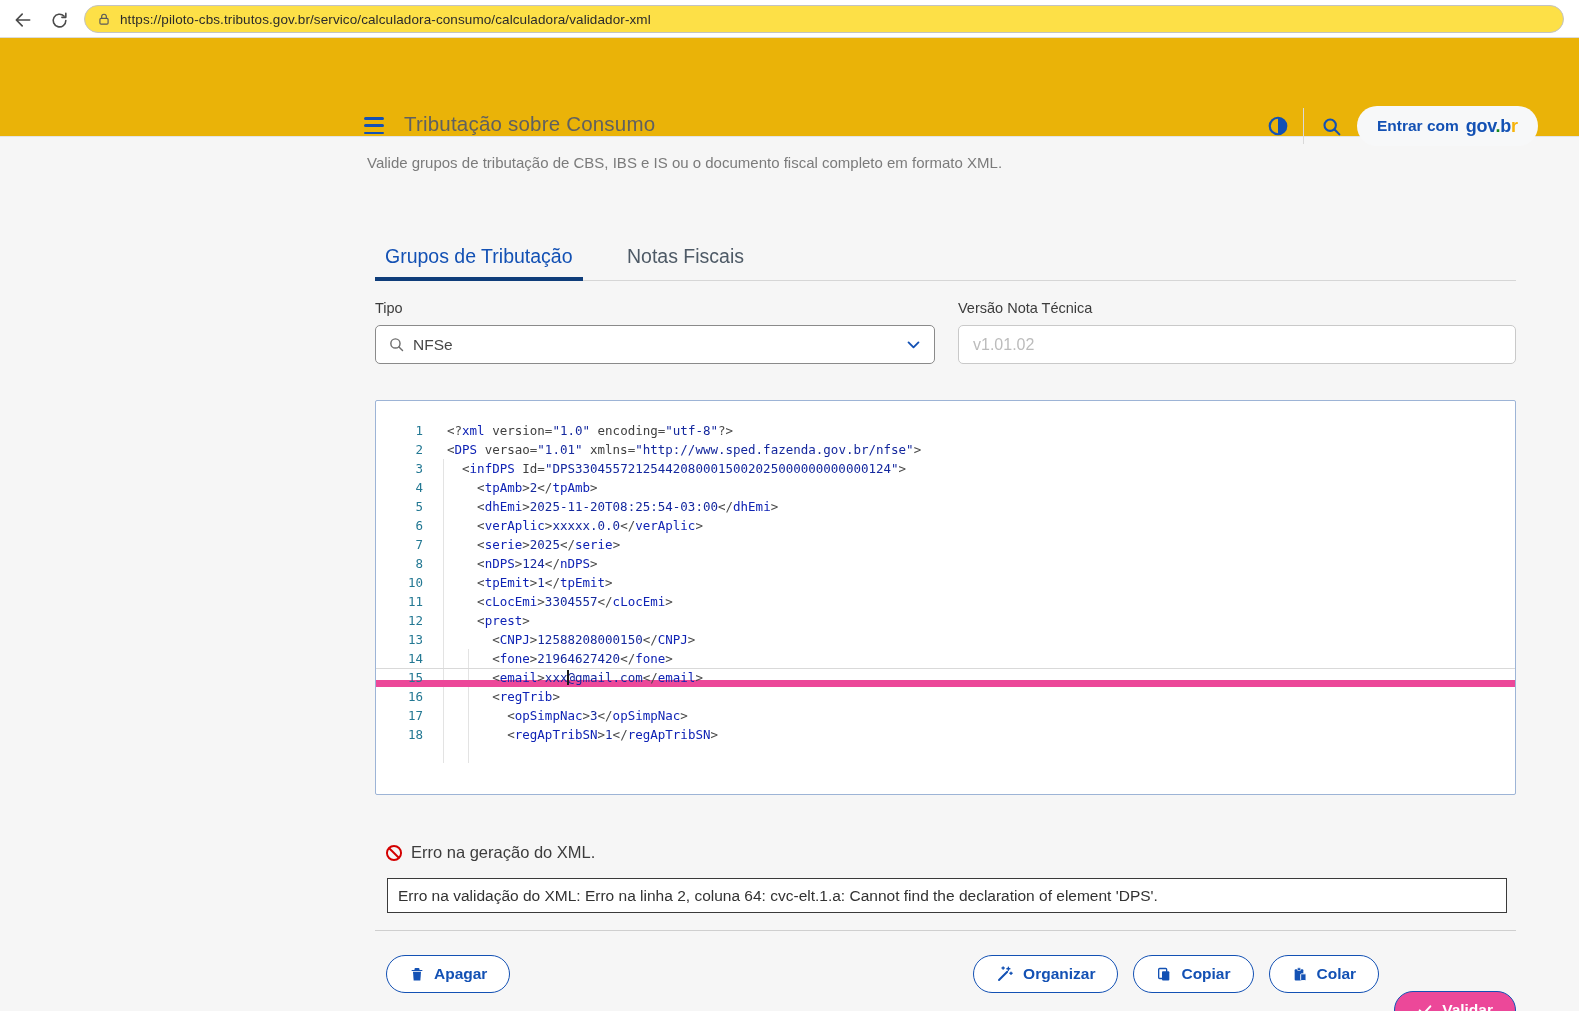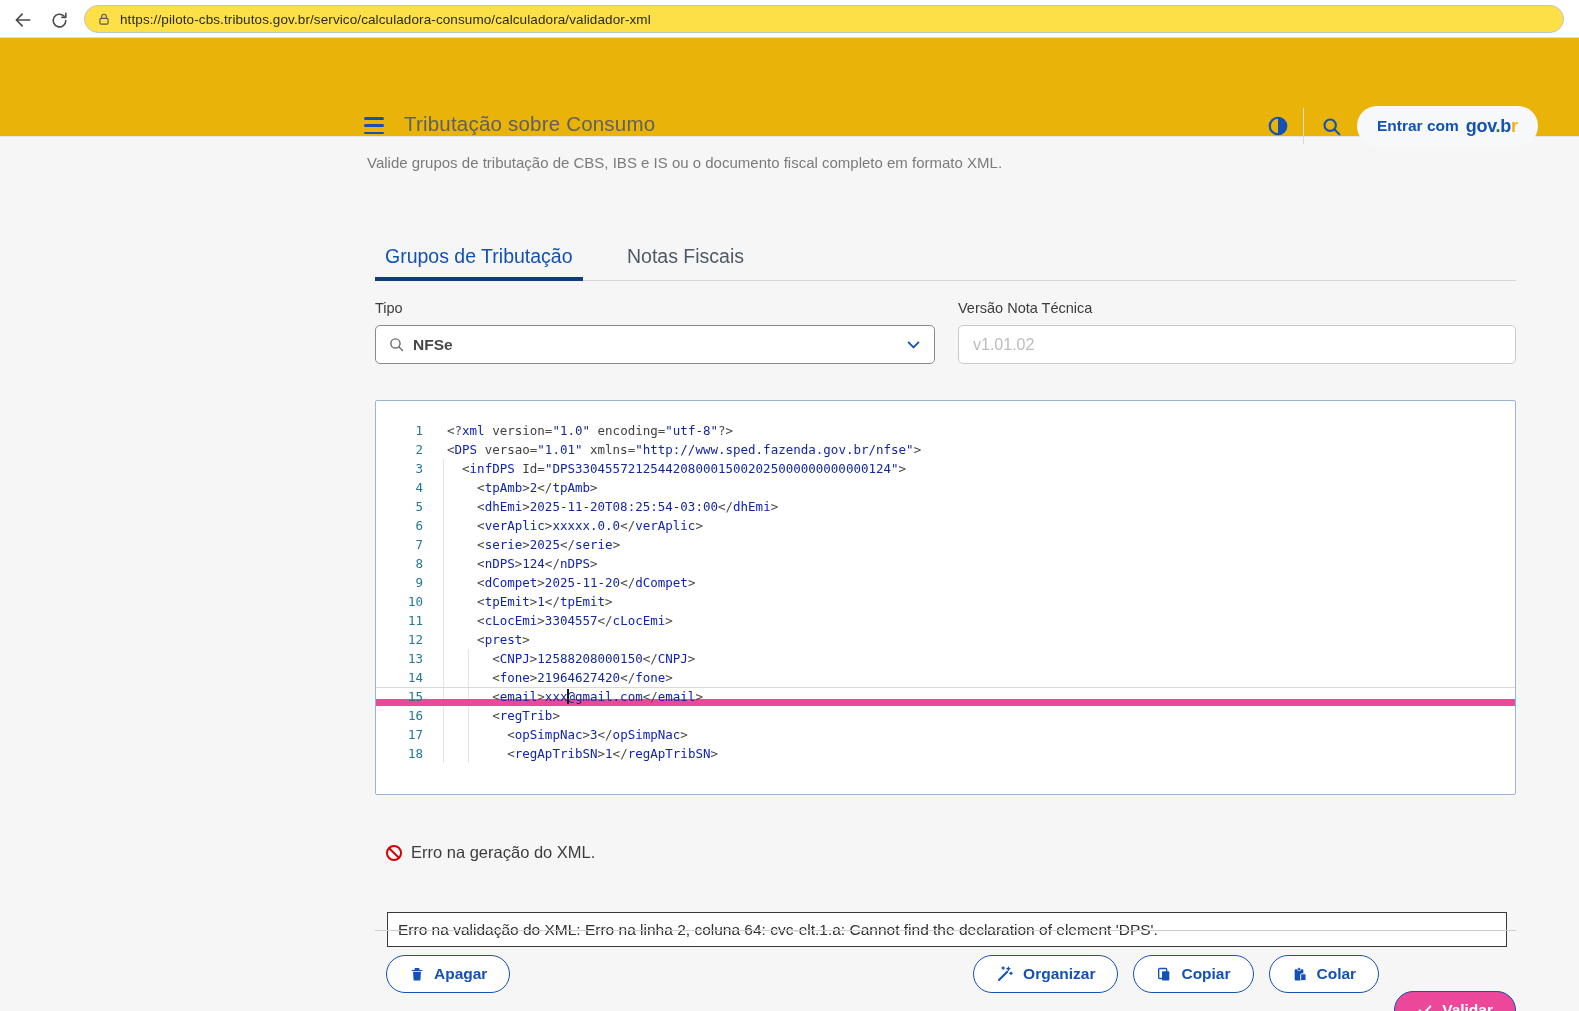--- a/index.html
+++ b/index.html
@@ -39,21 +39,21 @@
 
   .tabs { position:absolute; left:375px; top:236px; width:1141px; height:45px;
           border-bottom:1px solid #d6d6d6; }
   .tab { display:inline-block; height:45px; line-height:40px; padding:0 10px; margin-right:30px;
          font-size:19.5px; color:#4e5a66; cursor:pointer; }
   .tab.active { color:#1351B4; border-bottom:4px solid #0f3d7a; }
 
   .field-label { position:absolute; top:300px; font-size:14.5px; color:#3c3c3c; }
   .select-box { position:absolute; left:375px; top:325px; width:560px; height:39px;
                 background:#fff; border:1px solid #8a8a8a; border-radius:5px;
-                display:flex; align-items:center; padding:0 12px; gap:8px; cursor:pointer;font-weight:bold; }
+                display:flex; align-items:center; padding:0 12px; gap:8px; cursor:pointer; }
   .select-value { font-size:15.5px; color:#474747; flex:1; }
   .text-input { position:absolute; left:958px; top:325px; width:558px; height:39px;
                 background:#fff; border:1px solid #c9c9c9; border-radius:5px;
                 font-size:16px; color:#7f1d1d; padding:0 14px; font-family:"Liberation Sans",sans-serif; }
   .text-input::placeholder { color:#bcbcbc; }
 
   
   .editor { position:absolute; left:375px; top:400px; width:1141px; height:395px;
             background:#fff; border:1px solid #9db4d6; border-radius:2px;
             font-family:"DejaVu Sans Mono", monospace; font-size:12.5px; overflow:hidden;
@@ -63,21 +63,21 @@
   .cl.current { border-top:1px solid #d9d9d9; border-bottom:7px solid #ec4899; line-height:17px; }
   .ln { display:inline-block; width:47px; text-align:right; color:#237893; }
   .ct { position:relative; display:inline-block; margin-left:24px; color:#14289e; }
   .xd { color:#4a4a4a; } .xt { color:#0f23b5; } .xa { color:#404040; } .xs { color:#14289e; }
   .cursor { position:absolute; top:1px; width:1.5px; height:15px; background:#1a1a1a; }
   .guide { position:absolute; width:1px; background:#e3e3e3; }
 
   
   .error-title-row { position:absolute; left:385px; top:843px; display:flex; align-items:center; gap:8px; }
   .error-title { font-size:16.5px; color:#3d3d3d; }
-  .error-box { position:absolute; left:387px; top:912px; width:1120px; height:35px;
+  .error-box { position:absolute; left:387px; top:878px; width:1120px; height:35px;
                border:1.5px solid #3a3a3a; background:#fff; display:flex; align-items:center;
                padding:0 10px; }
   .error-detail { font-size:15.5px; color:#323232; }
 
   .divider { position:absolute; left:375px; top:930px; width:1141px; height:1px; background:#cfcfcf; }
 
   
   .actions-left { position:absolute; left:386px; top:955px; }
   .actions-right { position:absolute; right:63px; top:955px; display:flex; gap:15px; }
   .btn { height:38px; padding:0 22px; border-radius:20px; border:1px solid #1351B4;
@@ -172,21 +172,20 @@
   <div class="guide" style="left:92px; top:248px; height:114px;"></div>
   <div class="code-lines">
       <div class="cl"><span class="ln">1</span><span class="ct"><span class="xd">&lt;?</span><span class="xt">xml</span> <span class="xa">version</span><span class="xd">=</span><span class="xs">"1.0"</span> <span class="xa">encoding</span><span class="xd">=</span><span class="xs">"utf-8"</span><span class="xd">?&gt;</span></span></div>
       <div class="cl"><span class="ln">2</span><span class="ct"><span class="xd">&lt;</span><span class="xt">DPS</span> <span class="xa">versao</span><span class="xd">=</span><span class="xs">"1.01"</span> <span class="xa">xmlns</span><span class="xd">=</span><span class="xs">"http://www.sped.fazenda.gov.br/nfse"</span><span class="xd">&gt;</span></span></div>
       <div class="cl"><span class="ln">3</span><span class="ct">  <span class="xd">&lt;</span><span class="xt">infDPS</span> <span class="xa">Id</span><span class="xd">=</span><span class="xs">"DPS330455721254420800015002025000000000000124"</span><span class="xd">&gt;</span></span></div>
       <div class="cl"><span class="ln">4</span><span class="ct">    <span class="xd">&lt;</span><span class="xt">tpAmb</span><span class="xd">&gt;</span>2<span class="xd">&lt;/</span><span class="xt">tpAmb</span><span class="xd">&gt;</span></span></div>
       <div class="cl"><span class="ln">5</span><span class="ct">    <span class="xd">&lt;</span><span class="xt">dhEmi</span><span class="xd">&gt;</span>2025-11-20T08:25:54-03:00<span class="xd">&lt;/</span><span class="xt">dhEmi</span><span class="xd">&gt;</span></span></div>
       <div class="cl"><span class="ln">6</span><span class="ct">    <span class="xd">&lt;</span><span class="xt">verAplic</span><span class="xd">&gt;</span>xxxxx.0.0<span class="xd">&lt;/</span><span class="xt">verAplic</span><span class="xd">&gt;</span></span></div>
       <div class="cl"><span class="ln">7</span><span class="ct">    <span class="xd">&lt;</span><span class="xt">serie</span><span class="xd">&gt;</span>2025<span class="xd">&lt;/</span><span class="xt">serie</span><span class="xd">&gt;</span></span></div>
       <div class="cl"><span class="ln">8</span><span class="ct">    <span class="xd">&lt;</span><span class="xt">nDPS</span><span class="xd">&gt;</span>124<span class="xd">&lt;/</span><span class="xt">nDPS</span><span class="xd">&gt;</span></span></div>
-      <div class="cl"><span class="ln">9</span><span class="ct">    <span class="xd">&lt;</span><span class="xt">dCompet</span><span class="xd">&gt;</span>2025-11-20<span class="xd">&lt;/</span><span class="xt">dCompet</span><span class="xd">&gt;</span></span></div>
       <div class="cl"><span class="ln">10</span><span class="ct">    <span class="xd">&lt;</span><span class="xt">tpEmit</span><span class="xd">&gt;</span>1<span class="xd">&lt;/</span><span class="xt">tpEmit</span><span class="xd">&gt;</span></span></div>
       <div class="cl"><span class="ln">11</span><span class="ct">    <span class="xd">&lt;</span><span class="xt">cLocEmi</span><span class="xd">&gt;</span>3304557<span class="xd">&lt;/</span><span class="xt">cLocEmi</span><span class="xd">&gt;</span></span></div>
       <div class="cl"><span class="ln">12</span><span class="ct">    <span class="xd">&lt;</span><span class="xt">prest</span><span class="xd">&gt;</span></span></div>
       <div class="cl"><span class="ln">13</span><span class="ct">      <span class="xd">&lt;</span><span class="xt">CNPJ</span><span class="xd">&gt;</span>12588208000150<span class="xd">&lt;/</span><span class="xt">CNPJ</span><span class="xd">&gt;</span></span></div>
       <div class="cl"><span class="ln">14</span><span class="ct">      <span class="xd">&lt;</span><span class="xt">fone</span><span class="xd">&gt;</span>21964627420<span class="xd">&lt;/</span><span class="xt">fone</span><span class="xd">&gt;</span></span></div>
       <div class="cl current"><span class="ln">15</span><span class="ct">      <span class="xd">&lt;</span><span class="xt">email</span><span class="xd">&gt;</span>xxx@gmail.com<span class="xd">&lt;/</span><span class="xt">email</span><span class="xd">&gt;</span><span class="cursor" style="left: 16ch;"></span></span></div>
       <div class="cl"><span class="ln">16</span><span class="ct">      <span class="xd">&lt;</span><span class="xt">regTrib</span><span class="xd">&gt;</span></span></div>
       <div class="cl"><span class="ln">17</span><span class="ct">        <span class="xd">&lt;</span><span class="xt">opSimpNac</span><span class="xd">&gt;</span>3<span class="xd">&lt;/</span><span class="xt">opSimpNac</span><span class="xd">&gt;</span></span></div>
       <div class="cl"><span class="ln">18</span><span class="ct">        <span class="xd">&lt;</span><span class="xt">regApTribSN</span><span class="xd">&gt;</span>1<span class="xd">&lt;/</span><span class="xt">regApTribSN</span><span class="xd">&gt;</span></span></div>
     </div>

